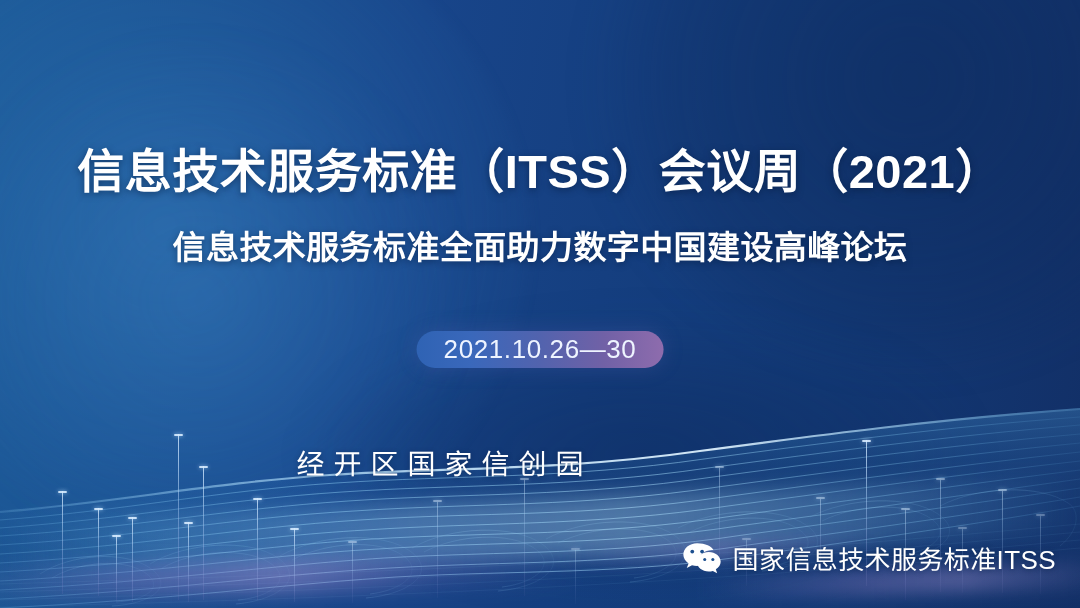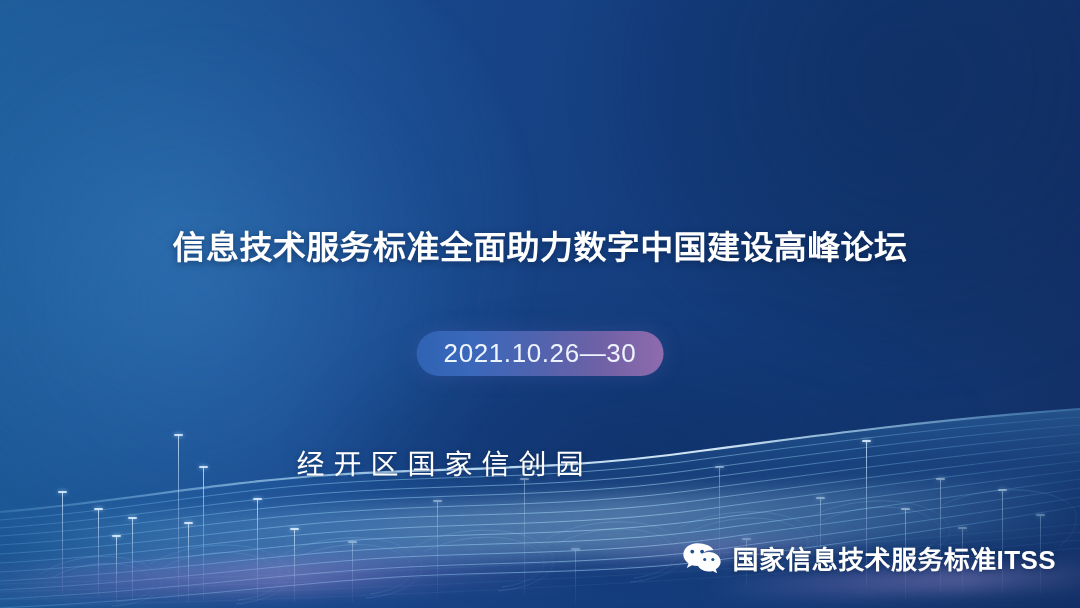--- a/index.html
+++ b/index.html
@@ -176,21 +176,21 @@
     line-height: 1.15;
     white-space: nowrap;
     text-shadow: 0 2px 6px rgba(6,26,60,0.5);
   }
 
   .date-badge {
     position: absolute;
     top: 331px;
     left: 50%;
     transform: translateX(-50%);
-    height: 45px;
+    height: 37px;
     padding: 0 27px;
     display: flex;
     align-items: center;
     justify-content: center;
     border-radius: 23px;
     background: linear-gradient(90deg, #2f63b4 0%, #3a68bb 22%, #5263ae 50%, #7161a6 76%, #8e6cad 100%);
     box-shadow: 0 0 20px rgba(90,95,175,0.30);
   }
   .date-badge-text {
     color: #eef4ff;
@@ -220,21 +220,21 @@
     right: 24px;
     top: 539px;
     display: flex;
     align-items: center;
     gap: 11px;
   }
   .wechat-icon { width: 40px; height: 34px; display: block; flex: none; }
   .wechat-label {
     color: #ffffff;
     font-size: 26px;
-    font-weight: 700;
+    font-weight: 400;
     letter-spacing: 0.4px;
     white-space: nowrap;
     text-shadow: 0 1px 5px rgba(6,26,60,0.5);
   }
 </style>
 </head>
 <body>
 
 <div class="poster">
 
@@ -386,20 +386,21 @@
           <span class="cap"></span>
         </div>
       <div class="pillar dimmer" style="left:1040px; top:514px; height:80px;">
           <span class="cap"></span>
         </div>
     </div>
   </div>
 
   <div class="content">
 
+    <div class="title-main">信息技术服务标准（ITSS）会议周（2021）</div>
 
     <div class="title-sub">信息技术服务标准全面助力数字中国建设高峰论坛</div>
 
     <div class="date-badge">
       <span class="date-badge-text">2021.10.26—30</span>
     </div>
 
     <div class="venue">经开区国家信创园</div>
 
     <div class="wechat-badge">

